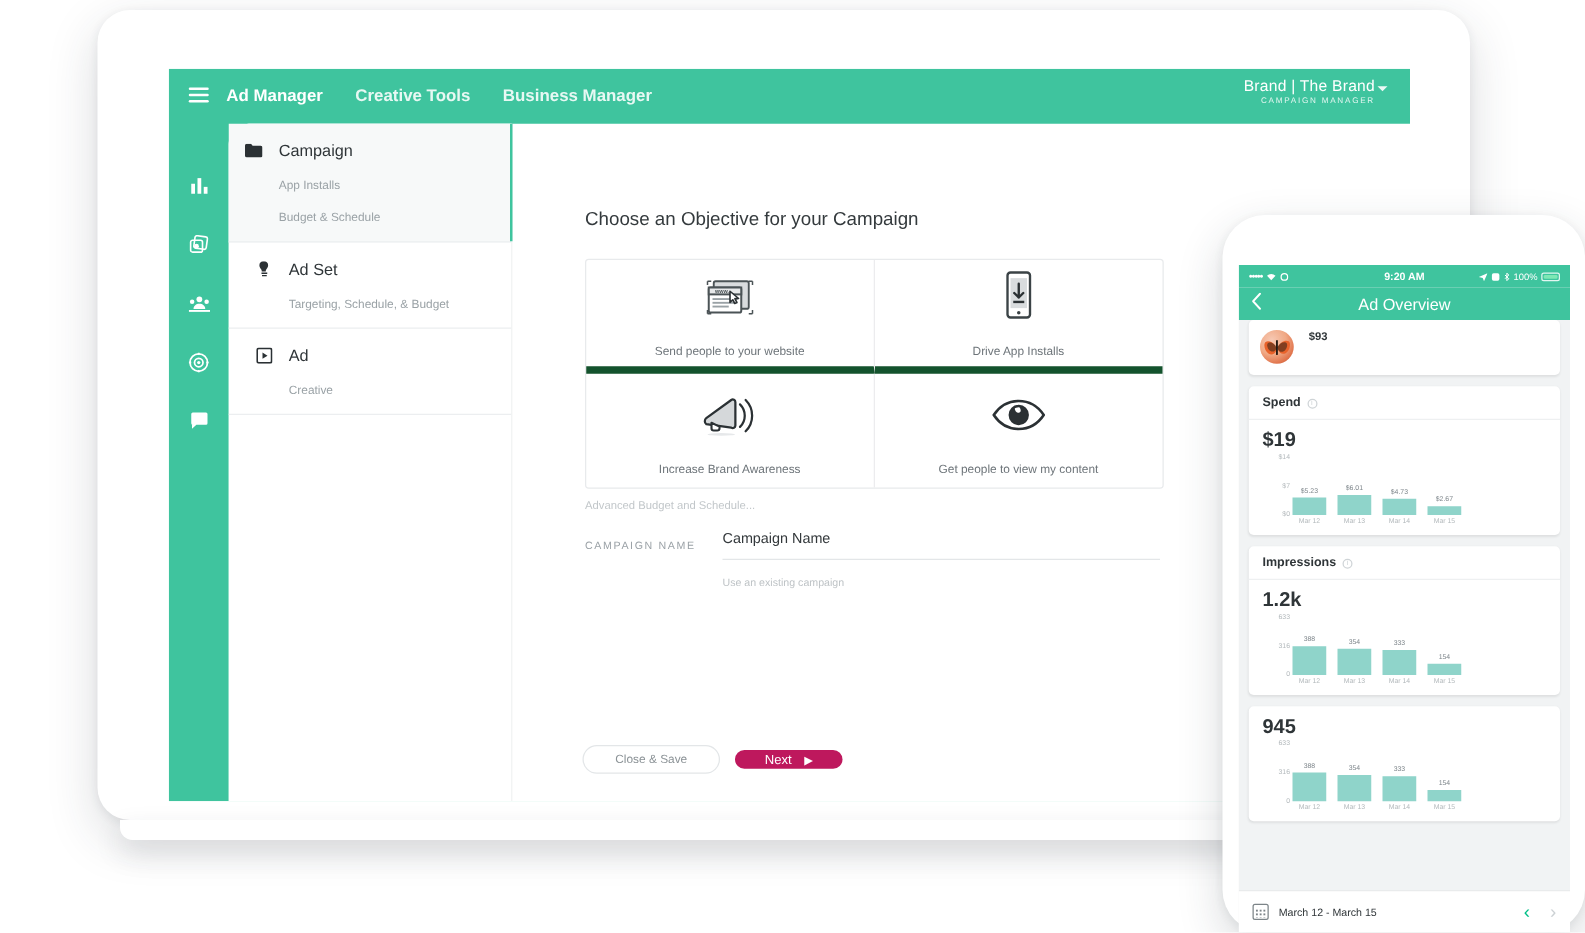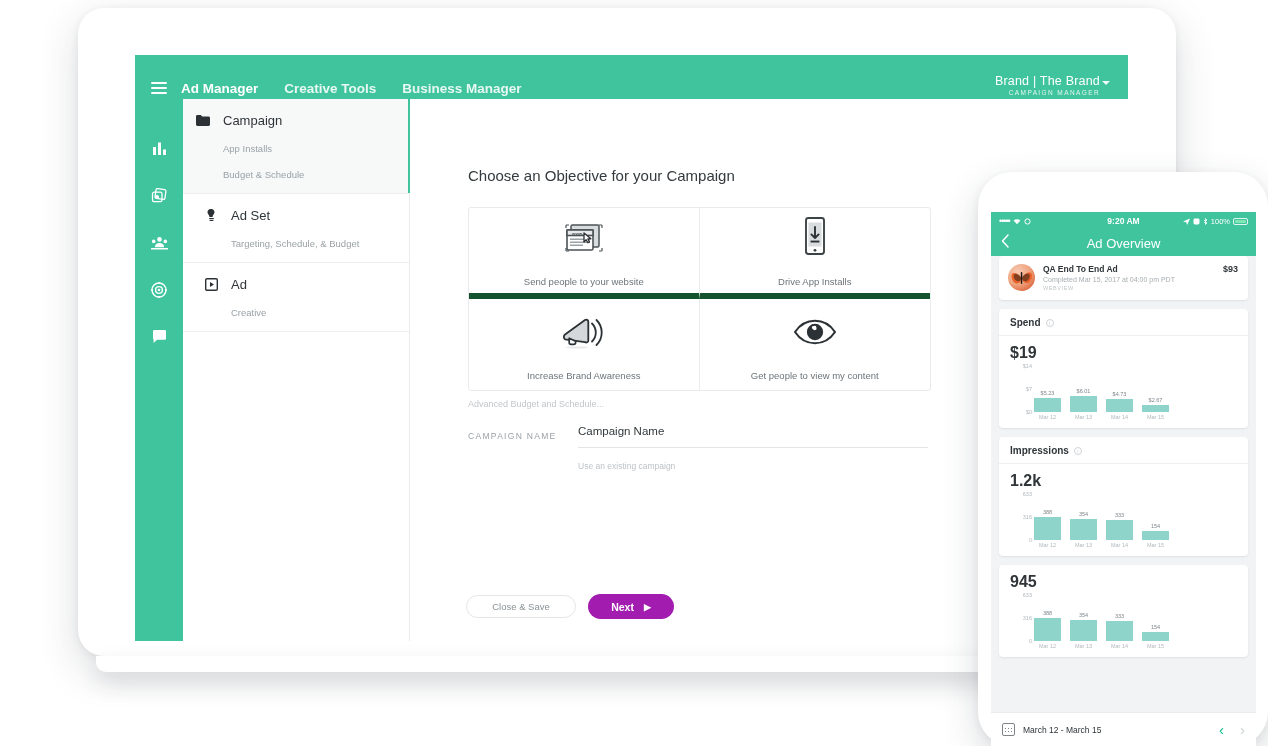--- a/index.html
+++ b/index.html
@@ -33,21 +33,21 @@
     overflow: hidden;
   }
 
   
   #app-green {
     position: absolute; left: 0; top: 0;
     width: 993px; height: 586px;
     background: #3fc49e;
   }
   #topbar {
-    position: absolute; left: 0; top: 12px; width: 993px; height: 42px;
+    position: absolute; left: 0; top: 0; width: 993px; height: 42px;
     display: flex; align-items: center;
   }
   #hamburger {
     width: 16px; height: 12px; margin-left: 16px; margin-right: 14px;
     display: flex; flex-direction: column; justify-content: space-between;
     cursor: pointer;
   }
   #hamburger span { display:block; height: 2px; background: #fff; border-radius: 1px; }
   .topnav-item {
     color: #ffffff; font-size: 13.5px; margin-right: 26px; white-space: nowrap;
@@ -137,23 +137,23 @@
   #camp-hint { position:absolute; left:110px; top:36px; font-size:8.5px; color:#bec3c6; cursor:pointer;}
 
   
   #footer-btns { position:absolute; left:56px; bottom: 22px; display:flex; align-items:center; }
   #btn-close {
     width: 110px; height: 23px; border: 1px solid #e3e6e8; border-radius: 12px;
     display:flex; align-items:center; justify-content:center;
     font-size: 9.5px; color:#8b9296; background:#fff; cursor:pointer;
   }
   #btn-next {
-    margin-left: 12px; width: 86px; height: 25px; border-radius: 13px;
-    background: #a21caf; display:flex; align-items:center; justify-content:center;
-    color:#fff; font-size:10.5px; cursor:pointer;font-weight:bold;
+    margin-left: 12px; width: 86px; height: 15px; border-radius: 13px;
+    background: #be185d; display:flex; align-items:center; justify-content:center;
+    color:#fff; font-size:10.5px; cursor:pointer;
   }
   #btn-next .arr { margin-left: 10px; font-size: 9px; }
 
   
   #phone-device {
     position:absolute; left: 978px; top: 172px;
     width: 290px; height: 574px;
     background:#ffffff; border-radius: 34px;
     box-shadow: 0 14px 36px rgba(40,50,60,0.18), 0 2px 8px rgba(40,50,60,0.07);
   }
@@ -487,25 +487,20 @@
         <div id="ad-row">
           <div id="avatar">
             <svg width="27" height="27" viewBox="0 0 27 27">
               <path d="M13 14c-2-4-6-6-8.5-4.5C2.5 11 3.5 17 7 19c2.5 1.5 5 0 6-2.5z" fill="#e8622a"></path>
               <path d="M14 14c2-4.5 6.5-6.5 9-5 2 1.4 1 7.5-2.5 9.5-2.5 1.4-5 0-6-2.5z" fill="#e8622a"></path>
               <path d="M13.2 13.8c-1.6-3-4.6-4.5-6.6-3.5-1.6.8-.9 5 1.8 6.5 2 1.1 3.9.2 4.6-1.8z" fill="#2b2018" opacity=".55"></path>
               <path d="M13.9 13.8c1.6-3.2 5-4.8 7-3.7 1.6.9.8 5.3-1.9 6.8-2 1.1-4 .2-4.7-1.8z" fill="#2b2018" opacity=".55"></path>
               <rect x="12.8" y="8" width="1.5" height="12" rx="0.7" fill="#241a13"></rect>
             </svg>
           </div>
-          <div id="ad-txt">
-            <div id="ad-title">QA End To End Ad</div>
-            <div id="ad-meta">Completed Mar 15, 2017 at 04:00 pm PDT</div>
-            <div id="ad-type">WEBVIEW</div>
-          </div>
           <div id="ad-price">$93</div>
         </div>
       </div>
 
       <div id="metric-cards">
           <div class="ph-card">
             <div class="metric-head">
               <div class="metric-name">Spend</div>
               <div class="info-ico">i</div>
             </div>

